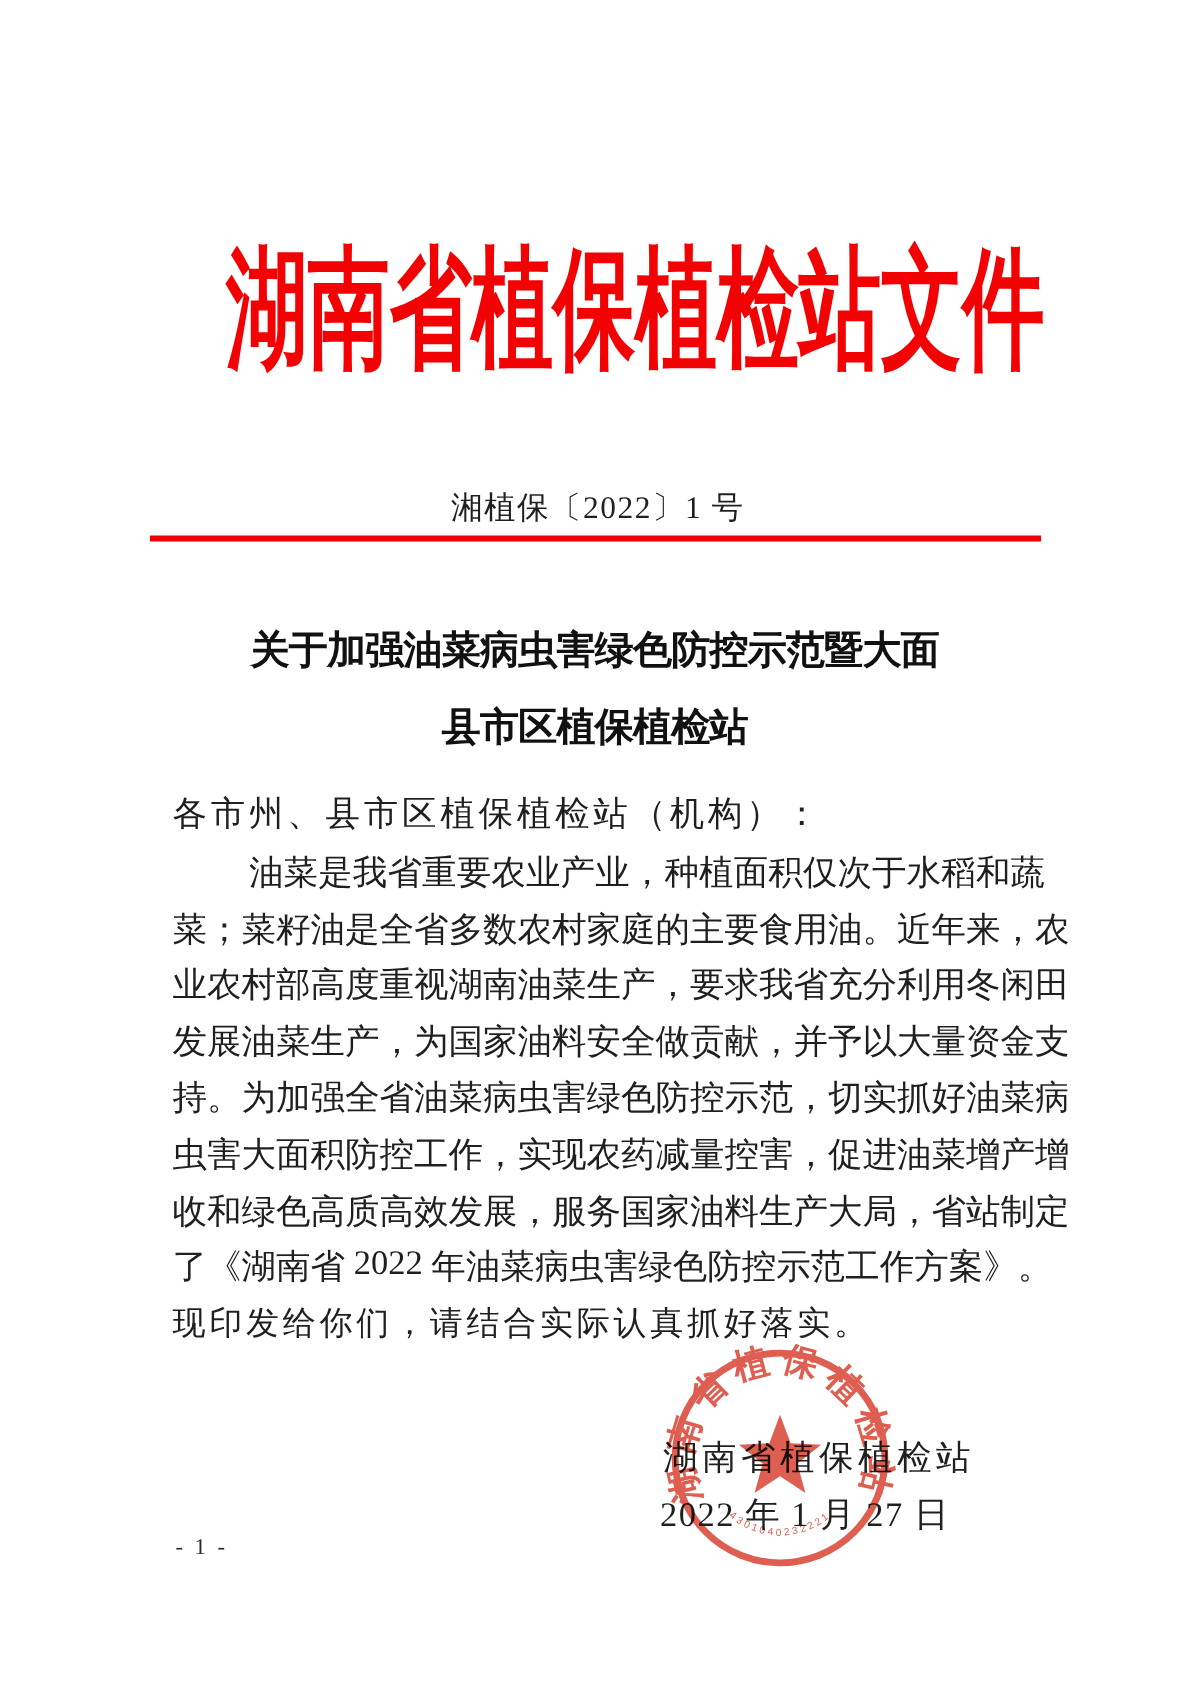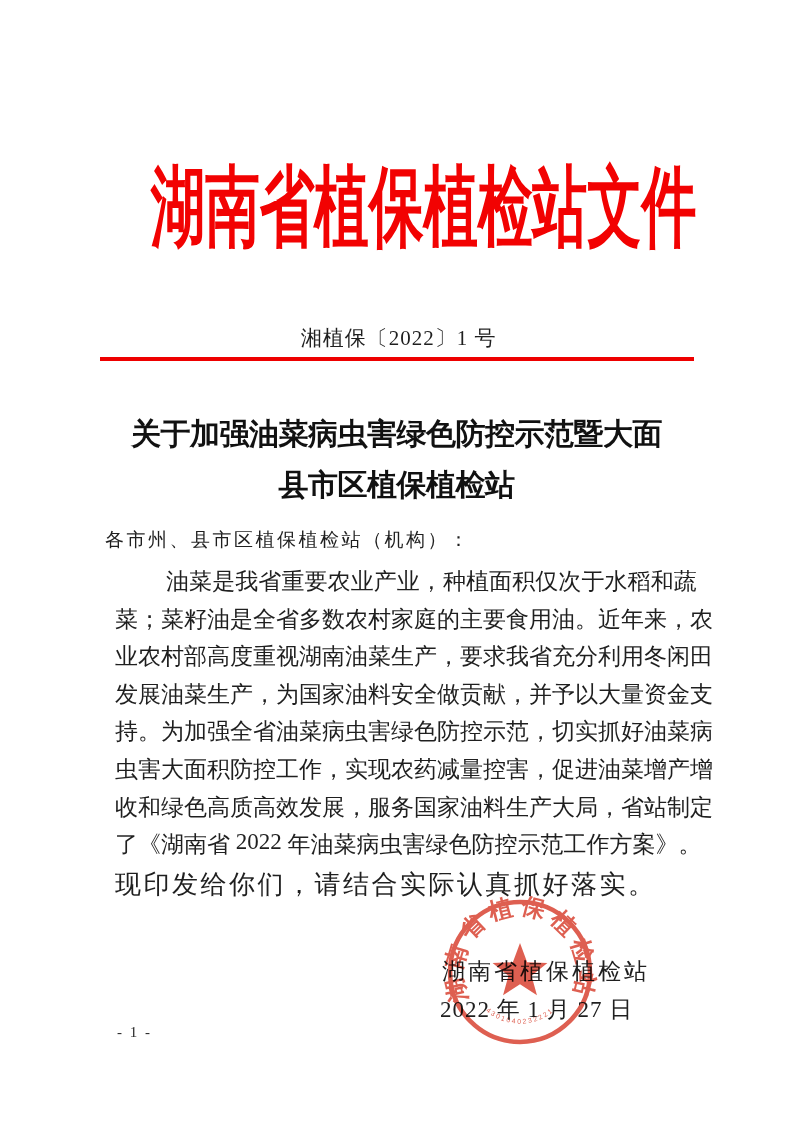--- a/index.html
+++ b/index.html
@@ -25,41 +25,41 @@
     text-align:center;
     font-size:21px;letter-spacing:1px;
   }
   .red-line{
     position:absolute;left:100px;top:357px;
     width:594px;height:4px;
   }
   .notice-title{
     position:absolute;left:0;right:0;top:408px;
     text-align:center;
-    font-size:30px;line-height:51px;
+    font-size:26px;line-height:51px;
     font-weight:bold;color:#111;
     letter-spacing:-0.5px;
   }
   .salutation{
-    position:absolute;left:105px;top:527px;
-    font-size:19px;letter-spacing:2.5px;
+    position:absolute;left:115px;top:527px;
+    font-size:23px;letter-spacing:2.5px;
     white-space:nowrap;
   }
   .paragraph{
     position:absolute;left:115px;top:566px;width:582px;
     font-size:23px;
   }
   .jline{
     display:flex;justify-content:space-between;
     height:37.6px;align-items:flex-start;
   }
   .jline.indent{padding-left:51px;}
   .last-line{
     position:absolute;left:115px;top:867px;
-    font-size:26px;letter-spacing:2.5px;
+    font-size:22px;letter-spacing:2.5px;
     white-space:nowrap;
   }
   .signature{
     position:absolute;left:442px;top:956px;
     font-size:23px;letter-spacing:3px;
     white-space:nowrap;
   }
   .issue-date{
     position:absolute;left:440px;top:994px;
     font-size:23px;letter-spacing:1px;

